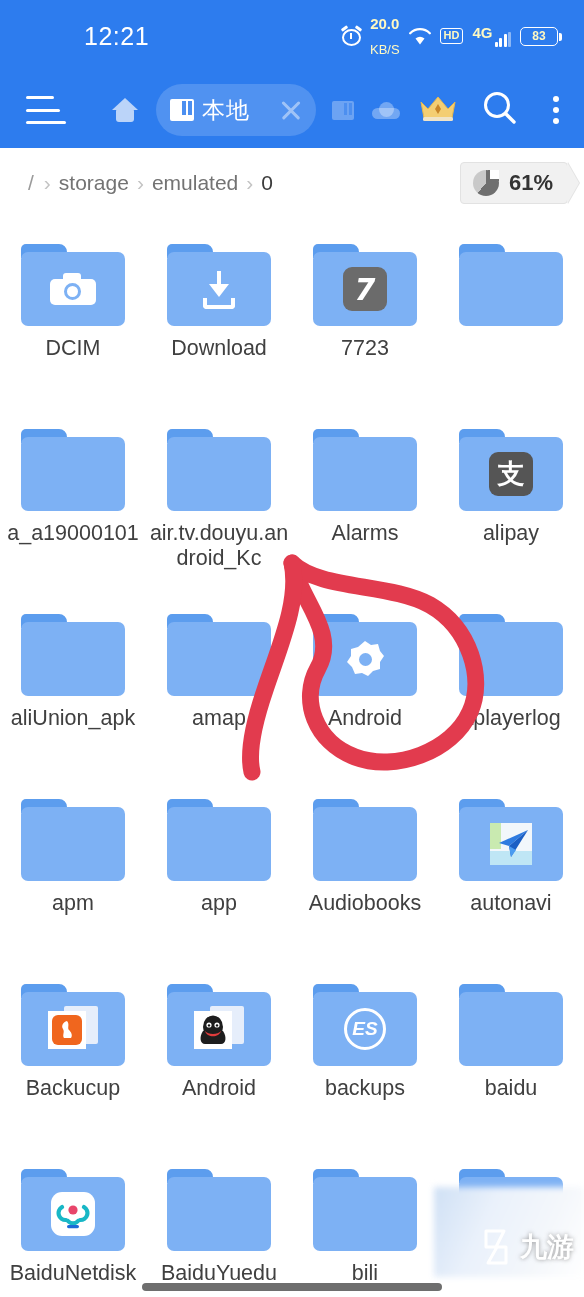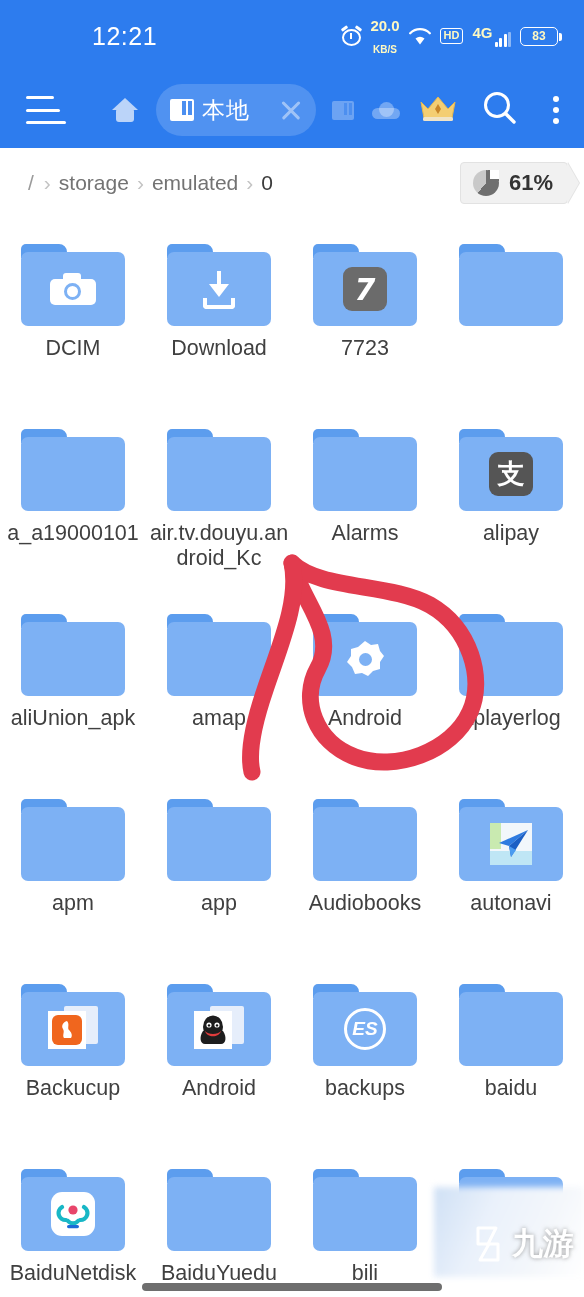--- a/index.html
+++ b/index.html
@@ -8,21 +8,21 @@
     background: #ffffff;
     font-family: "Liberation Sans", "DejaVu Sans", sans-serif;
     overflow: hidden;
   }
   #app { position: relative; width: 584px; height: 1297px; overflow: hidden; background:#fff; }
 
   
   .statusbar {
     height: 72px; background: #2D7CEE;
     display: flex; align-items: center;
-    padding: 0 26px 0 8px; position: relative;
+    padding: 0 26px 0 0; position: relative;
   }
   .sb-clock {
     color: #fff; font-size: 25px; font-weight: 500;
     letter-spacing: .5px; margin-left: 84px;
   }
   .sb-right {
     margin-left: auto; display: flex; align-items: center; gap: 9px;
     color: #fef9c3;
   }
   .sb-alarm { width: 19px; height: 19px; position: relative; }
@@ -35,21 +35,21 @@
     background:#fff; border-radius:1px;
   }
   .sb-alarm:before { left:-1px; transform: rotate(-35deg); }
   .sb-alarm:after  { right:-1px; transform: rotate(35deg); }
   .sb-alarm .hand {
     position:absolute; left:8px; top:6px; width:2px; height:6px;
     background:#fff;
   }
   .sb-speed { line-height: 1; text-align: center; }
   .sb-speed .v { font-size: 15px; font-weight: bold; display:block; }
-  .sb-speed .u { font-size: 10px; font-weight: bold; display:block; margin-top:12px;}
+  .sb-speed .u { font-size: 13px; font-weight: normal; display:block; margin-top:12px;}
   .sb-wifi { width: 22px; height: 17px; position: relative; }
   .sb-hd {
     border: 1.6px solid #fff; border-radius: 3px;
     font-size: 11px; font-weight: bold; padding: 1px 3px; line-height: 1.05;
   }
   .sb-4g { display:flex; align-items:flex-end; gap:2px; }
   .sb-4g .lbl { font-size: 15px; font-weight: bold; line-height:1; margin-bottom:7px;}
   .sb-4g .bars { display:flex; align-items:flex-end; gap:1.5px; height: 15px;}
   .sb-4g .bars i { width: 3px; background:#fff; border-radius:1px; display:block;}
   .sb-4g .bars i:nth-child(1){height:5px;}
@@ -272,21 +272,21 @@
 
   
   .watermark {
     position:absolute; right:0; bottom:20px; width:150px; height:90px;
     background: linear-gradient(115deg,#cfe0f5 0%, #eaf1fb 35%, #f4f7fb 70%, #ffffff 100%);
     filter: blur(3px);
   }
   .wm-logo {
     position:absolute; right:10px; bottom:32px;
     display:flex; align-items:center; gap:4px;
-    color:#fff; font-size:31px; font-weight:bold;
+    color:#fff; font-size:27px; font-weight:bold;
     text-shadow: 0 0 4px rgba(120,120,120,.75);
     font-family:"DejaVu Sans", sans-serif;
   }
 
   
   .navbar {
     position:absolute; bottom: 6px; left: 0; width: 584px;
     display:flex; justify-content:center;
   }
   .navbar .pill {

